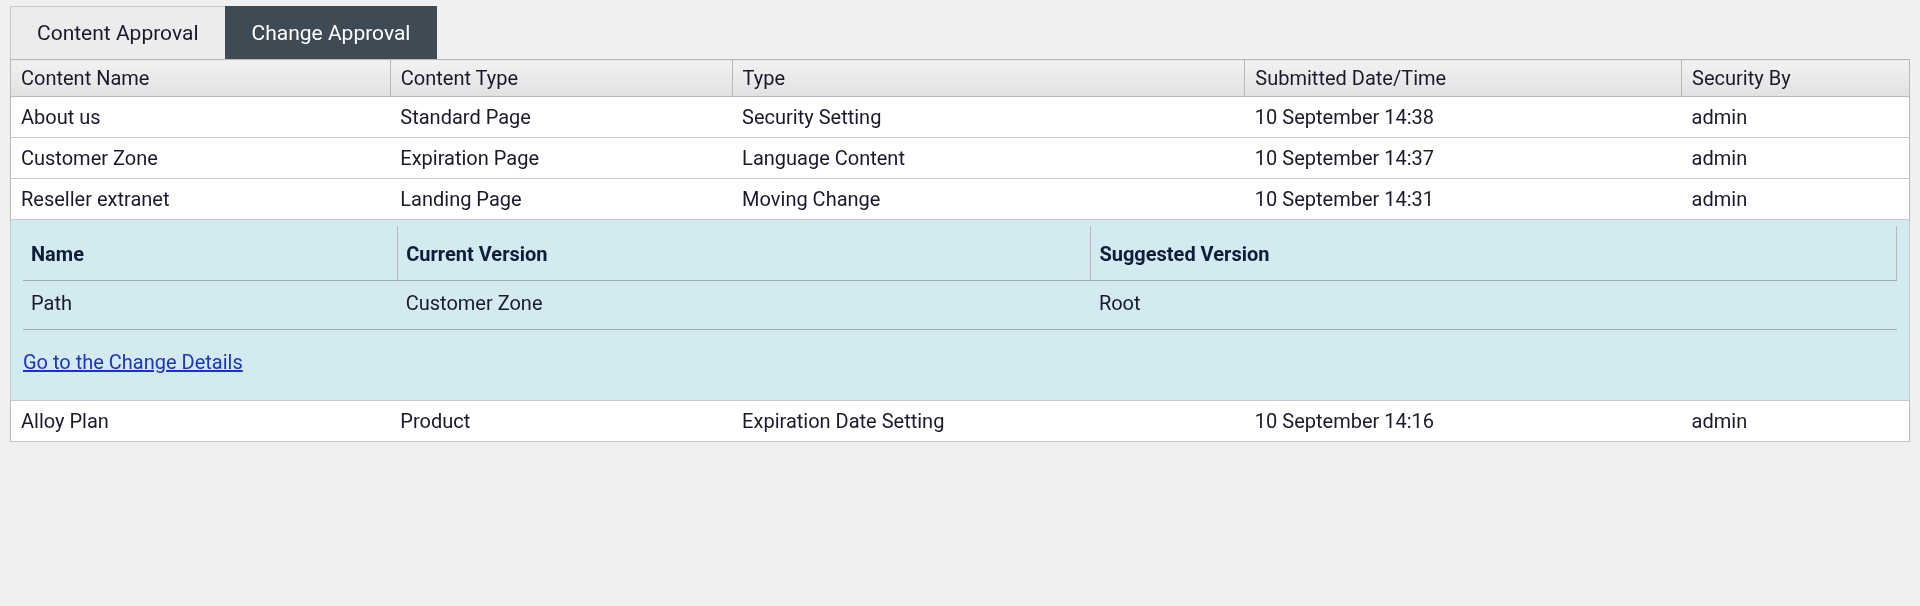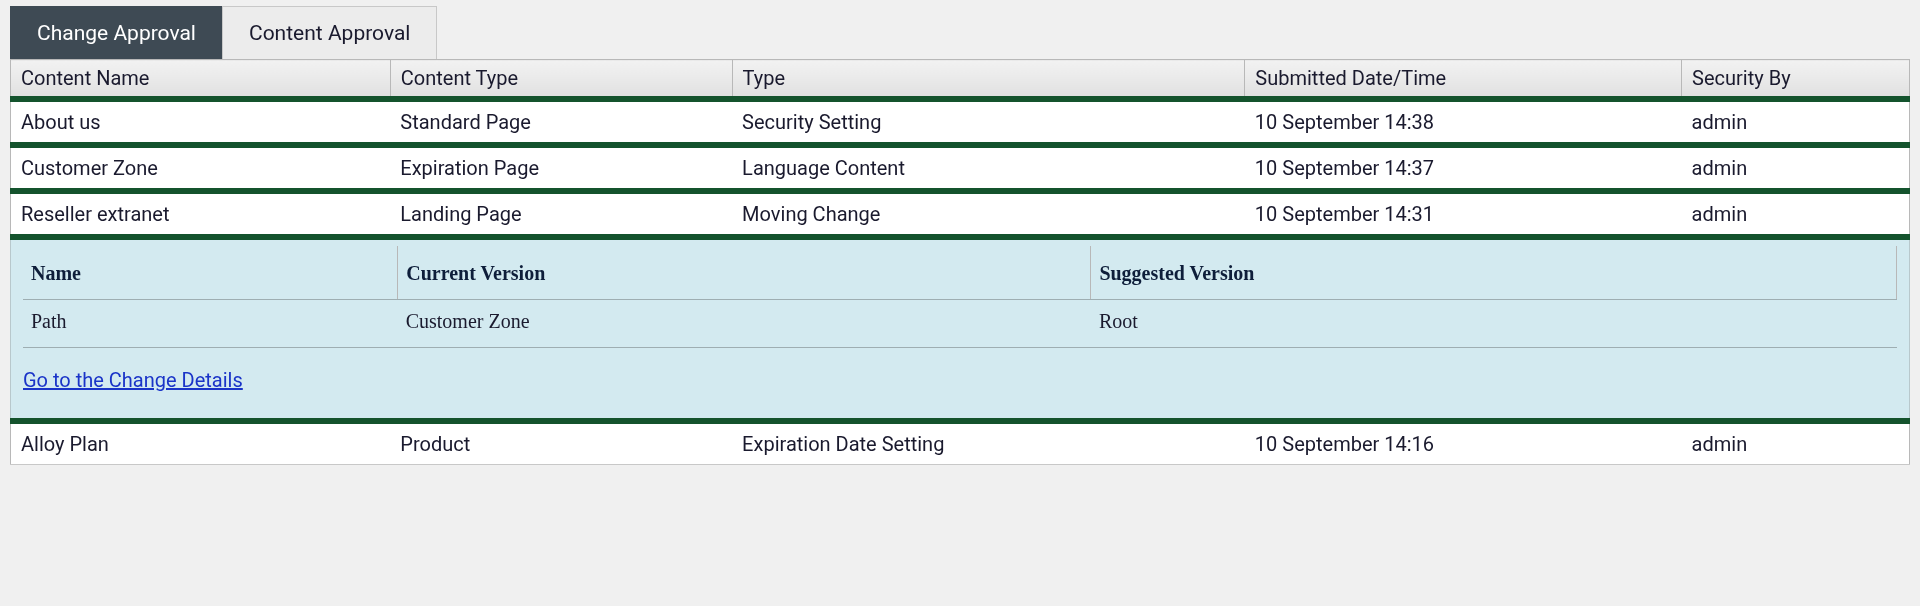--- a/index.html
+++ b/index.html
@@ -45,42 +45,41 @@
     font-weight: 400;
     padding: 6px 10px;
     border: 1px solid #b8b8b8;
     border-top: 1px solid #b8b8b8;
     background: linear-gradient(#f2f2f2, #e1e1e1);
     color: #1a1a2e;
     margin-left: 24px;
   }
   .main-table td {
     padding: 8px 10px;
-    border-top: 6px solid #14532d;
+    border-top: 1px solid #14532d;
     border-bottom: 1px solid #c8c8c8;
     vertical-align: middle;
   }
   .main-table col.c1 { width: 20%; }
   .main-table col.c2 { width: 18%; }
   .main-table col.c3 { width: 27%; }
   .main-table col.c4 { width: 23%; }
   .main-table col.c5 { width: 12%; }
   
   .detail-cell {
     padding: 0 !important;
     background: #d3eaf0;
     border: 1px solid #b8c8cc;
   }
   .detail-inner {
     padding: 6px 12px 26px 12px;
   }
   .detail-table {
     width: 100%;
     border-collapse: collapse;
-    font-family: Liberation Serif, serif;
   }
   .detail-table th {
     text-align: left;
     font-weight: 700;
     color: #0e1e3a;
     padding: 16px 8px 14px 8px;
     border-bottom: 1px solid #9eaeb2;
     background: transparent;
     border-top: none;
     border-left: none;
@@ -104,22 +103,22 @@
     font-size: 20px;
     cursor: pointer;
   }
 </style>
 </head>
 <body>
 
 <div class="panel">
 
   <div class="tabs">
+    <div class="tab">Content Approval</div>
     <div class="tab active">Change Approval</div>
-    <div class="tab">Content Approval</div>
   </div>
 
   <table class="main-table">
     <colgroup>
       <col class="c1">
         <col class="c2">
         <col class="c3">
         <col class="c4">
         <col class="c5">
     </colgroup>

